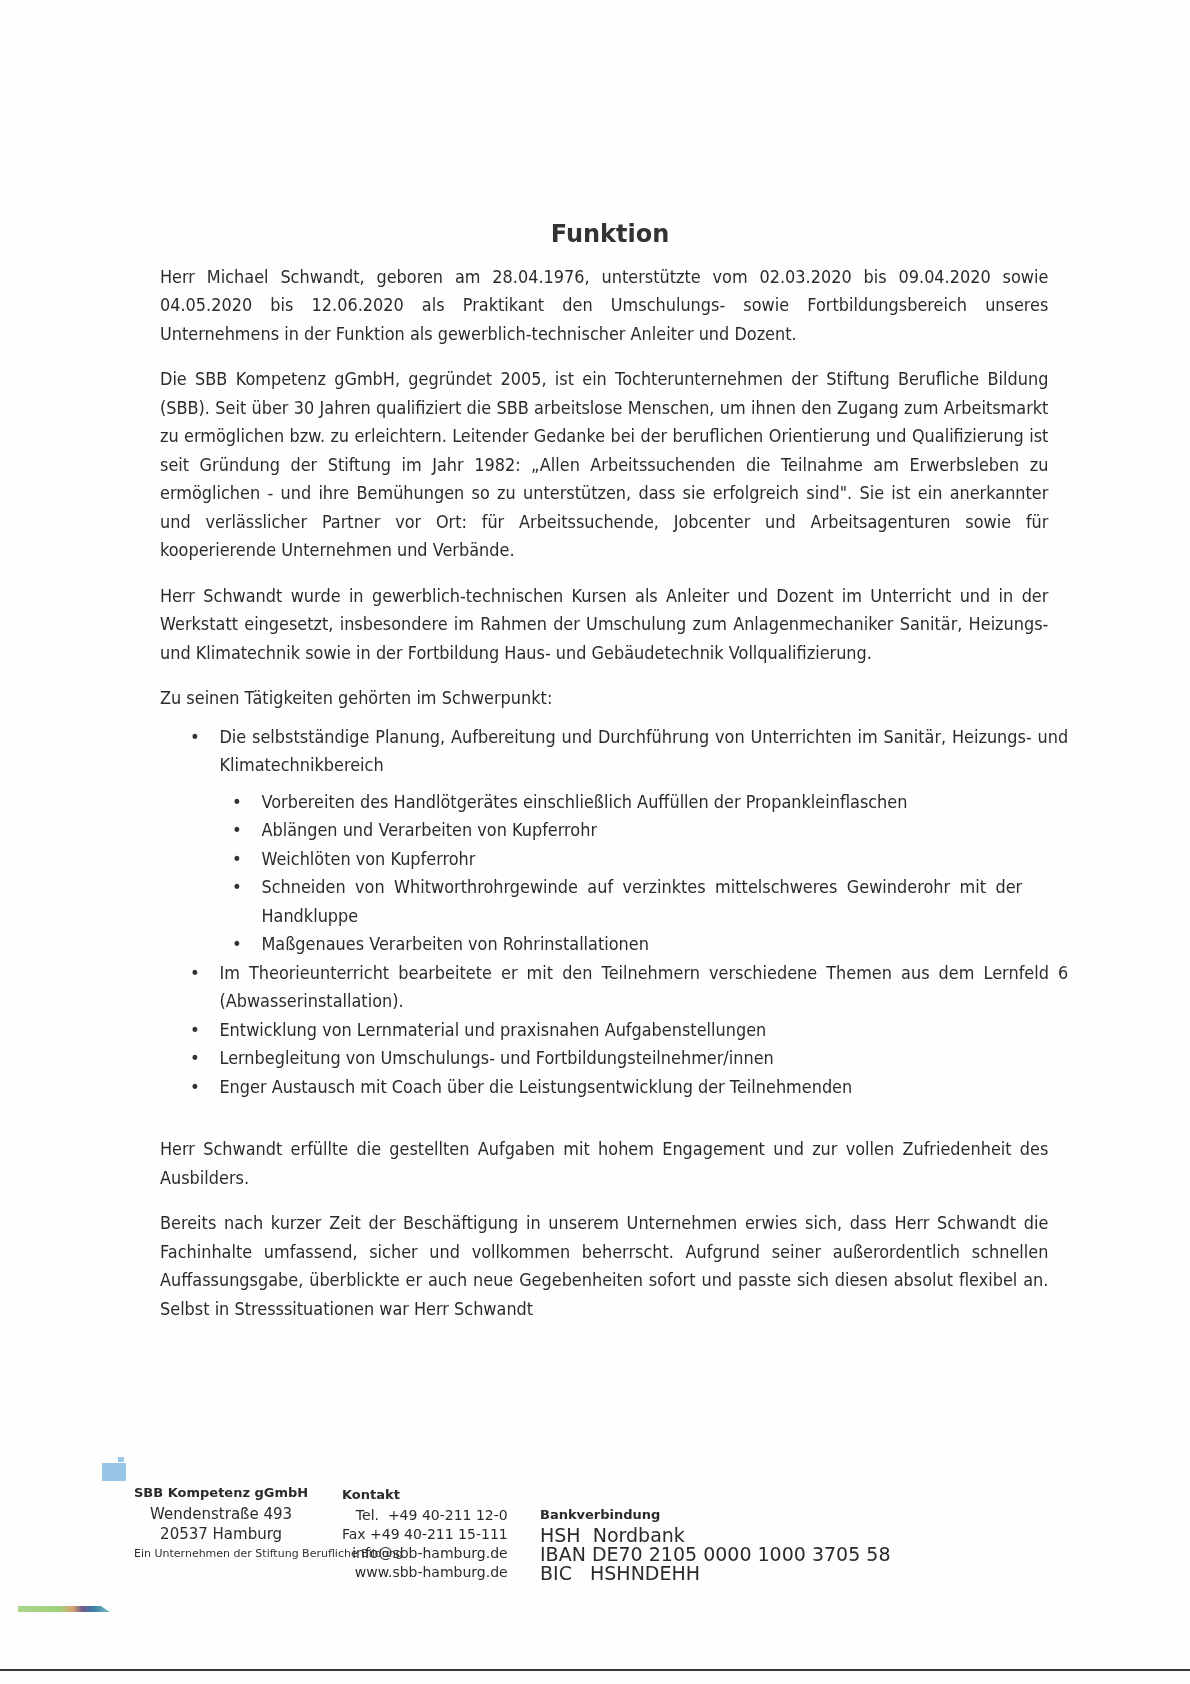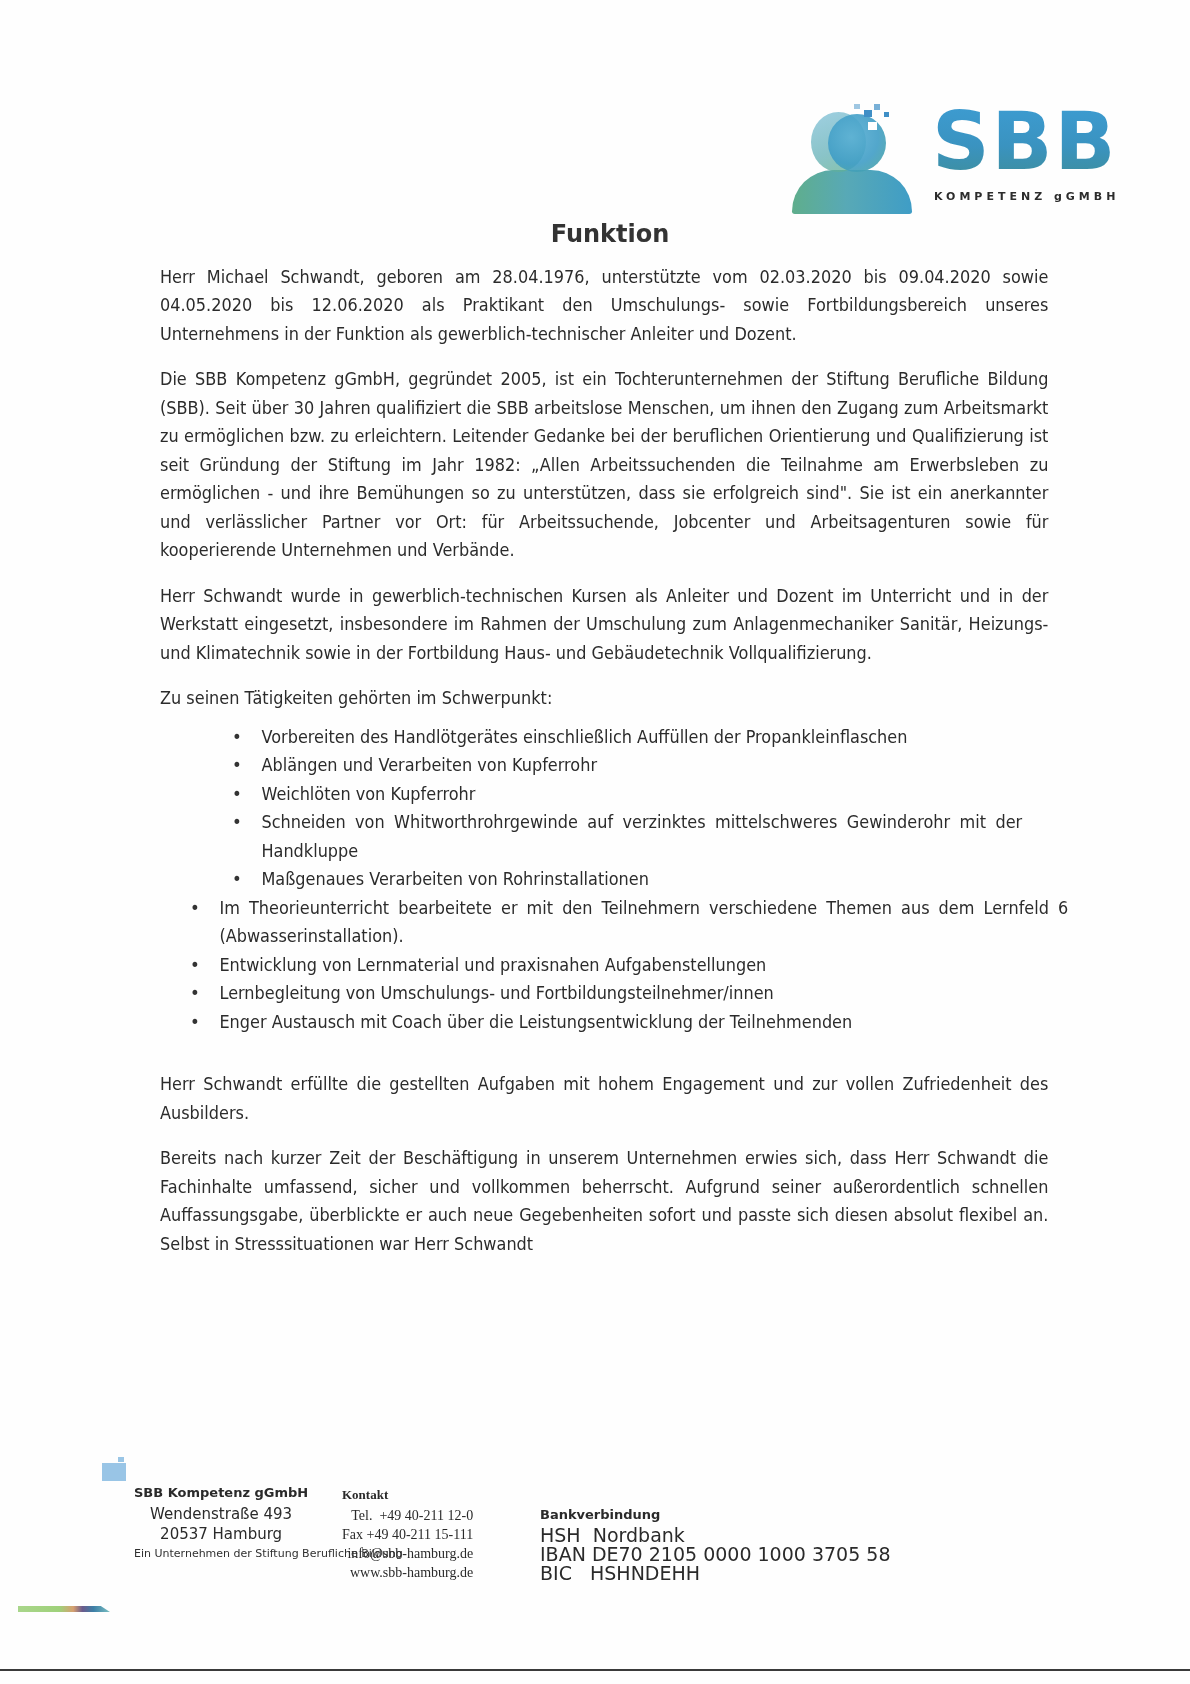--- a/index.html
+++ b/index.html
@@ -25,70 +25,61 @@
       font-size: 11px; letter-spacing: 4px; color: #2c2c2c; }
 
     
     .content { position: absolute; left: 160px; top: 220px; width: 890px;
       font-family: "DejaVu Sans", sans-serif; font-size: 17.5px; line-height: 28.5px; color: #2b2b2b; }
     .title { text-align: center; font-weight: bold; font-size: 24px; color: #333; margin-left: 10px; margin-bottom: 14px; }
     .p { text-align: justify; margin-bottom: 17px; transform: scaleX(.92); transform-origin: left top; width: 108.5%; }
     .ul { list-style: none; margin-left: 30px; margin-top: 8px; }
     .li { position: relative; padding-left: 32px; text-align: justify; transform: scaleX(.92); transform-origin: left top; width: 111%; }
     .li::before { content: "\2022"; position: absolute; left: 0; top: 0; font-size: 18px; color: #333; }
-    .ul2 { list-style: none; margin-left: 72px; }
+    .ul2 { list-style: none; margin-left: 72px; margin-top: 8px; }
     .ul2 .li { width: 105%; }
     .gap { height: 34px; }
 
     
     .foot-mark { position: absolute; left: 102px; top: 1463px; width: 24px; height: 18px; background: #7fb6e0; opacity: .8; }
     .foot-mark2 { position: absolute; left: 118px; top: 1457px; width: 6px; height: 5px; background: #9ac6e6; }
     .foot-col { position: absolute; font-family: "DejaVu Sans", sans-serif; font-size: 13.5px; line-height: 18px; color: #2a2a2a; }
     .foot-col .h { font-weight: bold; font-size: 13px; margin-bottom: 2px; }
     .fc1 { left: 134px; top: 1484px; }
     .fc1 .l { font-size: 15px; line-height: 20px; text-align: center; }
-    .fc2 { left: 342px; top: 1486px; font-family: Liberation Serif, serif; }
+    .fc2 { left: 342px; top: 1486px; }
     .fc2 .l { font-size: 14px; line-height: 19px; text-align: right; }
     .fc3 { left: 540px; top: 1492px; margin-top: 14px; }
     .fc3 .l { font-size: 19px; line-height: 19px; }
     .fc4 { left: 826px; top: 1497px; }
     .fc4 .l { font-size: 14px; line-height: 19px; }
 
     .stripe { position: absolute; left: 18px; top: 1606px; width: 92px; height: 6px;
       background: linear-gradient(90deg, #a9d68b 0%, #9fd17a 45%, #d7a070 60%, #6b5b8c 70%, #3d7fa6 82%, #7ac0c2 100%);
       clip-path: polygon(0 0, 90% 0, 100% 100%, 0 100%); }
     .tagline { position: absolute; left: 134px; top: 1547px; font-size: 11px; color: #2f2f2f; font-family: "DejaVu Sans", sans-serif; }
     .bottom-rule { position: absolute; left: 0; top: 1669px; width: 1190px; height: 2px; background: #3a3a3a; }
   </style>
 </head>
 <body>
 
 <div class="page">
 
-  <div class="logo">
-    <div class="logo-body"></div>
-    <div class="logo-head2"></div>
-    <div class="logo-head"></div>
-    <div class="logo-pixel" style="left:58px;top:26px;width:8px;height:7px;"></div>
-    <div class="logo-pixel" style="left:68px;top:20px;width:6px;height:6px;opacity:.7"></div>
-    <div class="logo-pixel" style="left:78px;top:28px;width:5px;height:5px;"></div>
-    <div class="logo-pixel" style="left:48px;top:20px;width:6px;height:5px;opacity:.5"></div>
-    <div class="logo-pixel" style="left:62px;top:38px;width:9px;height:8px;background:#fff"></div>
-    <div class="logo-text">SBB</div>
-    <div class="logo-sub">KOMPETENZ gGMBH</div>
-  </div>
 
   <div class="content">
     <div class="title">Funktion</div>
 
     <div class="p">Herr Michael Schwandt, geboren am 28.04.1976, unterstützte vom 02.03.2020 bis 09.04.2020 sowie 04.05.2020 bis 12.06.2020 als Praktikant den Umschulungs- sowie Fortbildungsbereich unseres Unternehmens in der Funktion als gewerblich-technischer Anleiter und Dozent.</div>
     <div class="p">Die SBB Kompetenz gGmbH, gegründet 2005, ist ein Tochterunternehmen der Stiftung Berufliche Bildung (SBB). Seit über 30 Jahren qualifiziert die SBB arbeitslose Menschen, um ihnen den Zugang zum Arbeitsmarkt zu ermöglichen bzw. zu erleichtern. Leitender Gedanke bei der beruflichen Orientierung und Qualifizierung ist seit Gründung der Stiftung im Jahr 1982: „Allen Arbeitssuchenden die Teilnahme am Erwerbsleben zu ermöglichen - und ihre Bemühungen so zu unterstützen, dass sie erfolgreich sind". Sie ist ein anerkannter und verlässlicher Partner vor Ort: für Arbeitssuchende, Jobcenter und Arbeitsagenturen sowie für kooperierende Unternehmen und Verbände.</div>
     <div class="p">Herr Schwandt wurde in gewerblich-technischen Kursen als Anleiter und Dozent im Unterricht und in der Werkstatt eingesetzt, insbesondere im Rahmen der Umschulung zum Anlagenmechaniker Sanitär, Heizungs- und Klimatechnik sowie in der Fortbildung Haus- und Gebäudetechnik Vollqualifizierung.</div>
     <div class="p" style="margin-bottom:10px">Zu seinen Tätigkeiten gehörten im Schwerpunkt:</div>
 
+    <ul class="ul">
+      <li class="li">Die selbstständige Planung, Aufbereitung und Durchführung von Unterrichten im Sanitär, Heizungs- und Klimatechnikbereich</li>
+    </ul>
     <ul class="ul2">
       <li class="li">Vorbereiten des Handlötgerätes einschließlich Auffüllen der Propankleinflaschen</li>
       <li class="li">Ablängen und Verarbeiten von Kupferrohr</li>
       <li class="li">Weichlöten von Kupferrohr</li>
       <li class="li">Schneiden von Whitworthrohrgewinde auf verzinktes mittelschweres Gewinderohr mit der Handkluppe</li>
       <li class="li">Maßgenaues Verarbeiten von Rohrinstallationen</li>
     </ul>
     <ul class="ul" style="margin-top:0">
       <li class="li">Im Theorieunterricht bearbeitete er mit den Teilnehmern verschiedene Themen aus dem Lernfeld 6 (Abwasserinstallation).</li>
       <li class="li">Entwicklung von Lernmaterial und praxisnahen Aufgabenstellungen</li>

